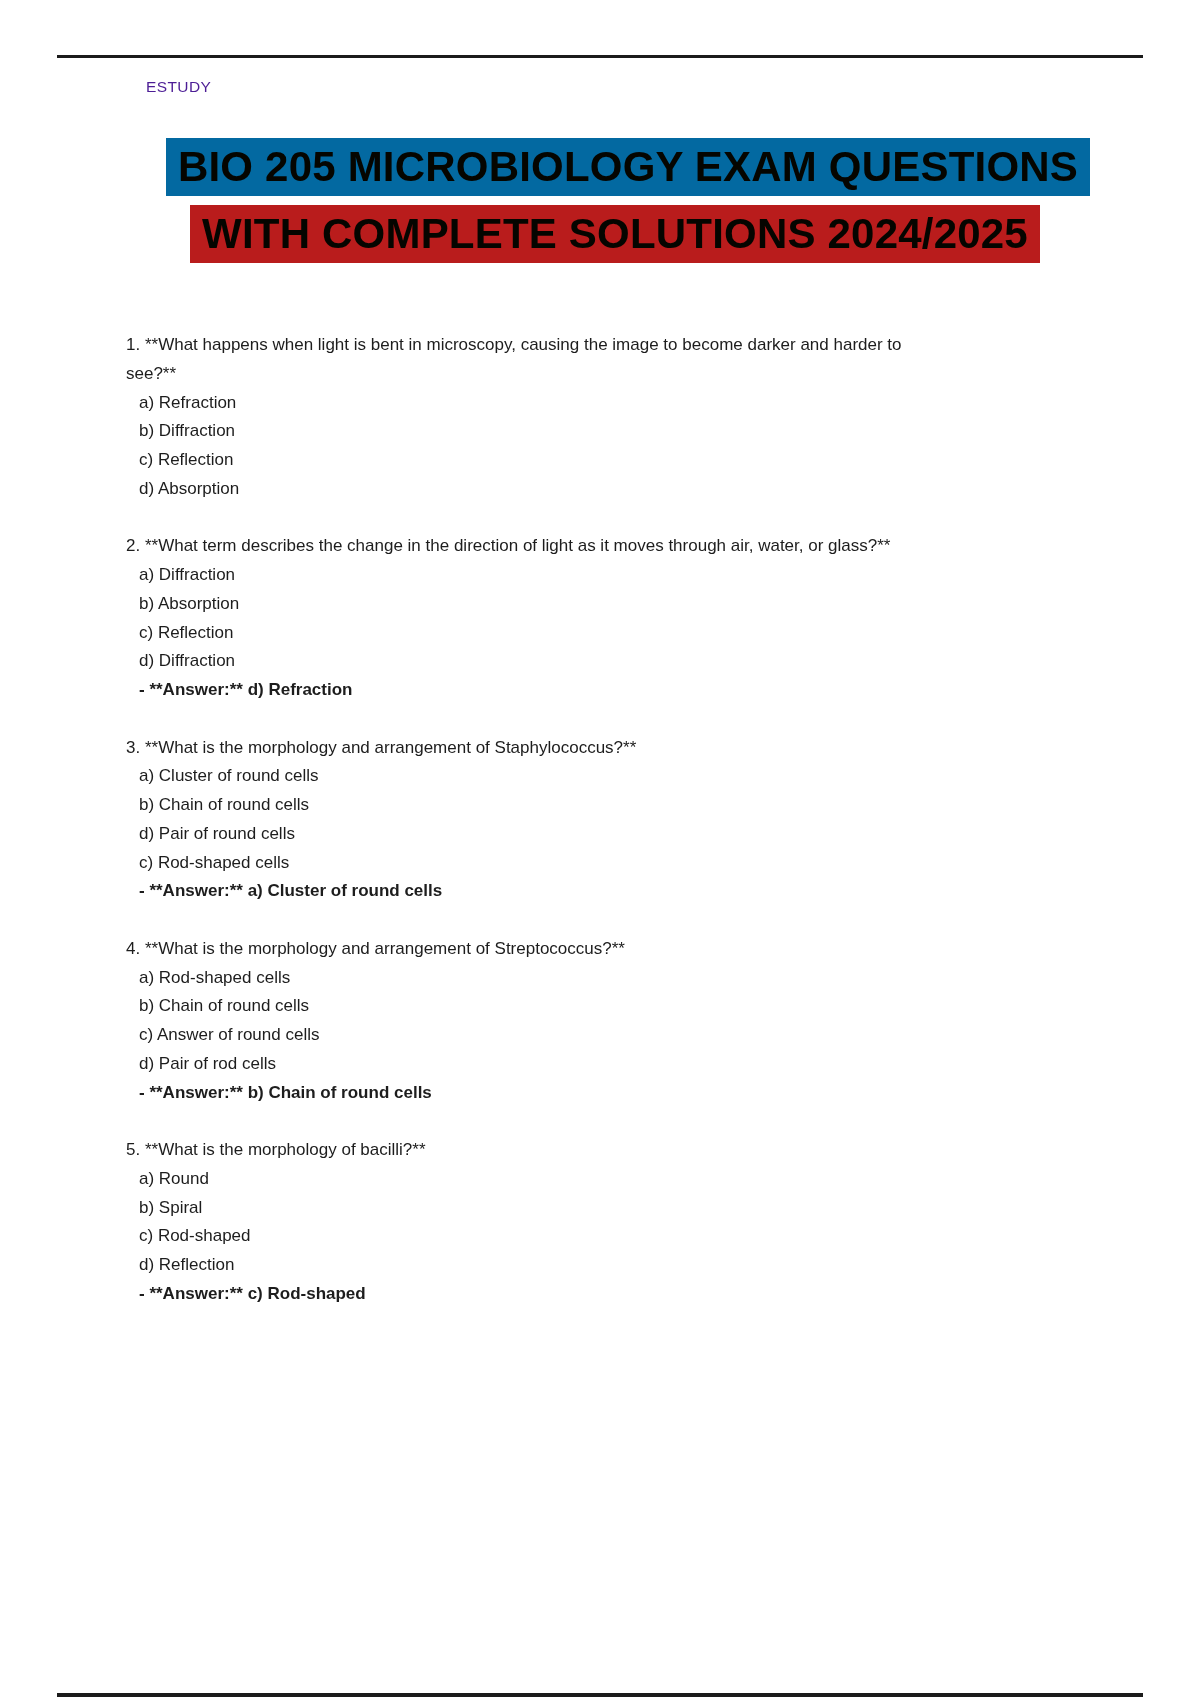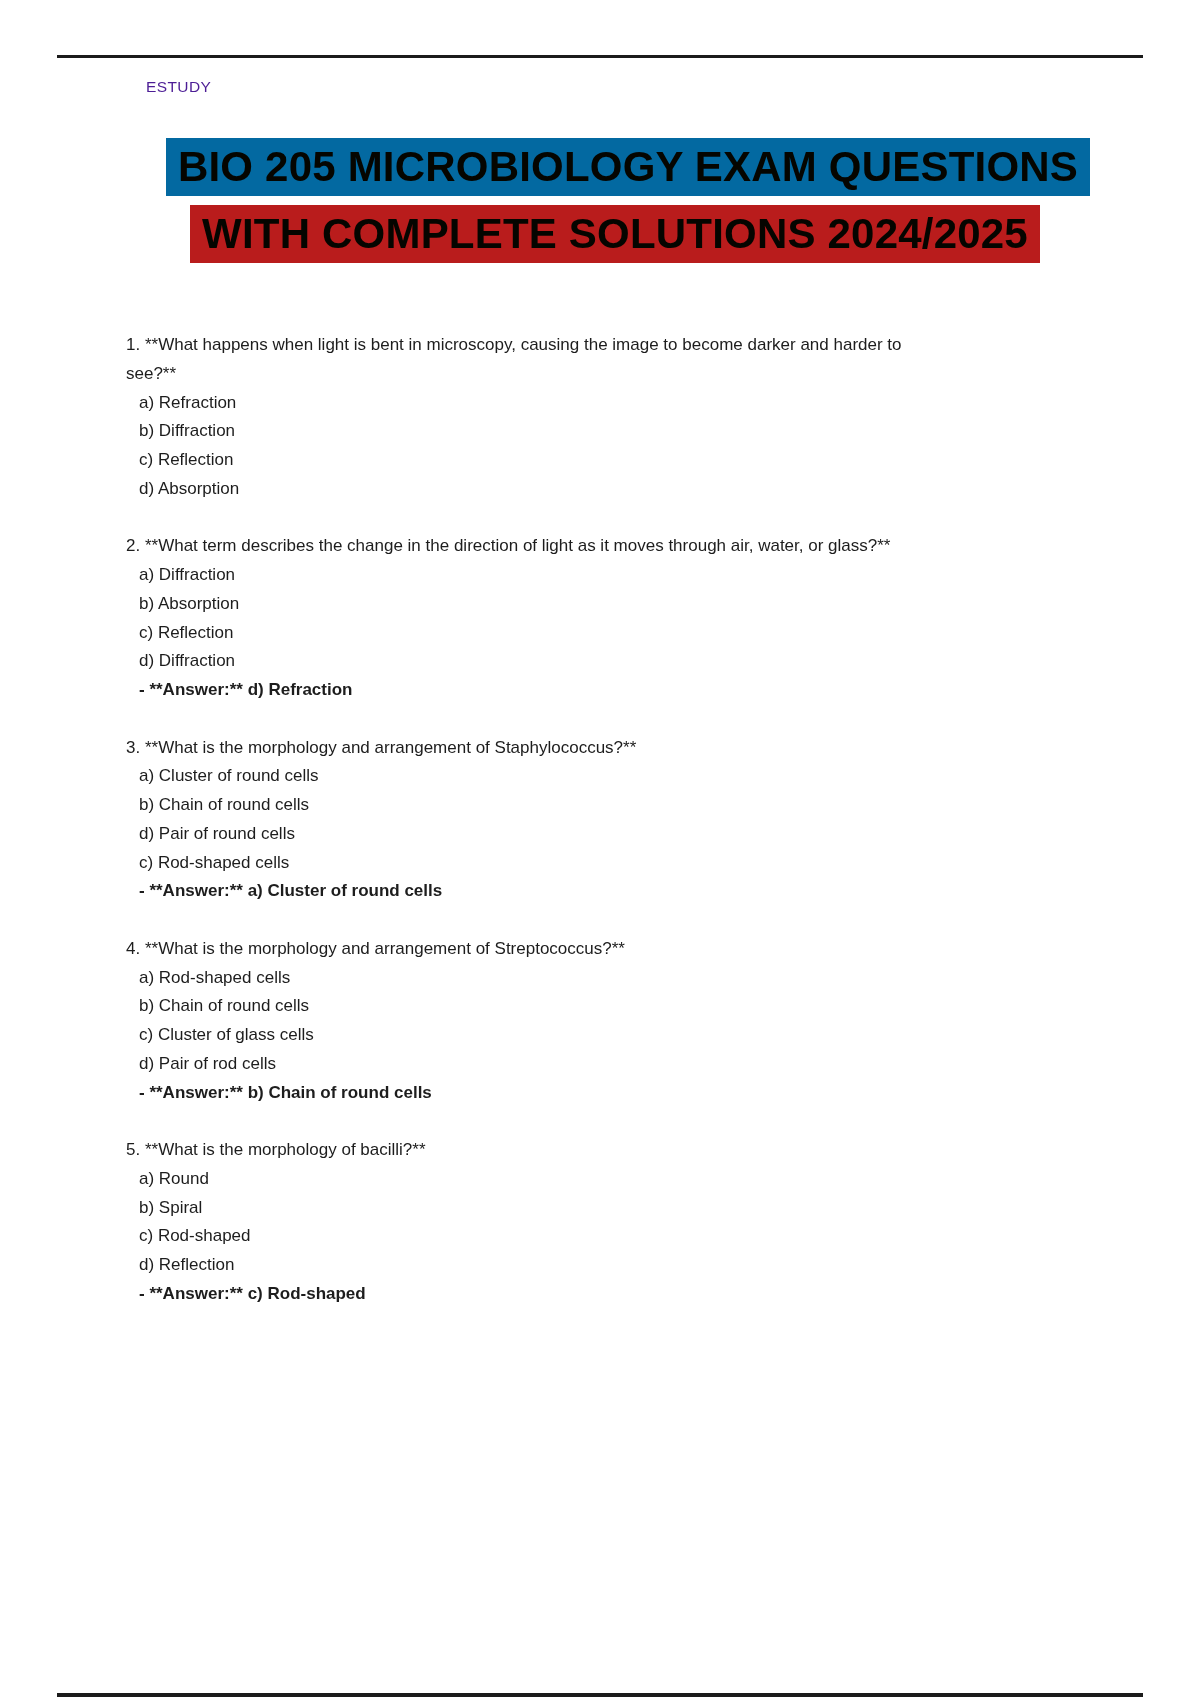--- a/index.html
+++ b/index.html
@@ -107,21 +107,21 @@
     <div class="opt">b) Chain of round cells</div>
     <div class="opt">d) Pair of round cells</div>
     <div class="opt">c) Rod-shaped cells</div>
     <div class="ans">- **Answer:** a) Cluster of round cells</div>
   </div>
 
   <div class="question">
     <div class="q-text">4. **What is the morphology and arrangement of Streptococcus?**</div>
     <div class="opt">a) Rod-shaped cells</div>
     <div class="opt">b) Chain of round cells</div>
-    <div class="opt">c) Cluster of glass cells</div>
+    <div class="opt">c) Answer of round cells</div>
     <div class="opt">d) Pair of rod cells</div>
     <div class="ans">- **Answer:** b) Chain of round cells</div>
   </div>
 
   <div class="question">
     <div class="q-text">5. **What is the morphology of bacilli?**</div>
     <div class="opt">a) Round</div>
     <div class="opt">b) Spiral</div>
     <div class="opt">c) Rod-shaped</div>
     <div class="opt">d) Reflection</div>

